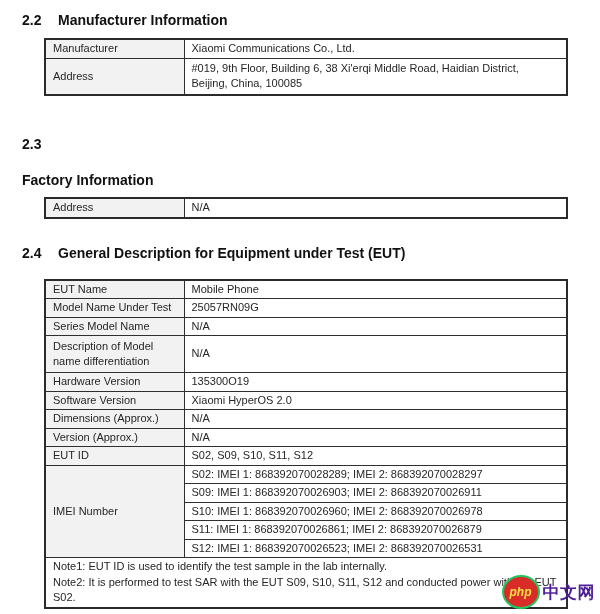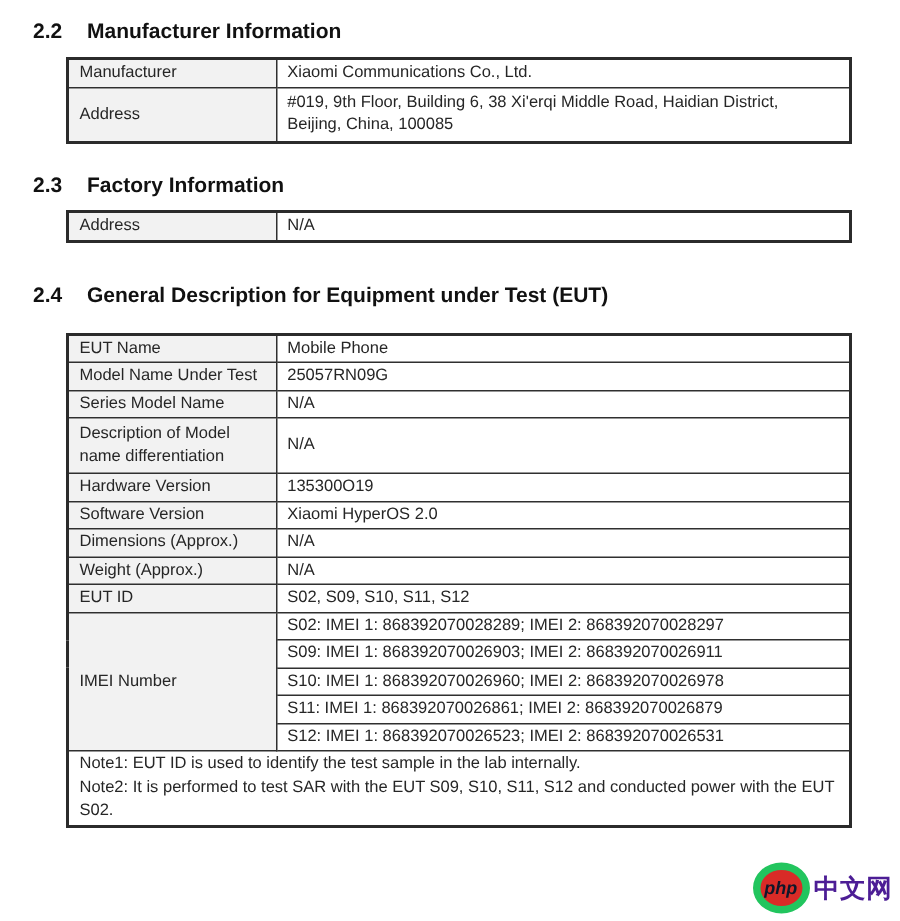--- a/index.html
+++ b/index.html
@@ -7,21 +7,21 @@
   body {
     width:600px; height:614px; position:relative; overflow:hidden;
     font-family:"Liberation Sans", sans-serif; color:#222;
   }
   .heading {
     margin-left:22px; font-size:14px; font-weight:bold; color:#111;
     line-height:17px; display:flex;
   }
   .heading .num { width:36px; flex:0 0 36px; }
   .h-22 { margin-top:12px; }
-  .h-23 { margin-top:19px; }
+  .h-23 { margin-top:40px;flex-direction:column; }
   .h-24 { margin-top:26px; }
 
   table.doc {
     border-collapse:collapse; table-layout:fixed;
     margin-left:44px; width:524px;
     border:2px solid #2b2b2b;
   }
   .t1 { margin-top:9px;padding-left:23px; }
   .t2 { margin-top:8px; }
   .t3 { margin-top:17px;padding-left:44px; }
@@ -36,23 +36,23 @@
   tr.r1 { height:18px; }
   tr.r2 { height:37px; }
   td.notes-cell { padding:3px 7px 4px 7px; }
 
   .watermark {
     position:absolute; right:5px; bottom:5px;
     display:flex; align-items:center; gap:3px;
   }
   .wm-ellipse {
     width:38px; height:34px; border-radius:50%;
-    background:#d92b27; border:5px solid #22c55e;
+    background:#d92b27; border:2px solid #22c55e;
     display:flex; align-items:center; justify-content:center;
-    color:#0f172a; font-weight:bold; font-style:italic; font-size:12px;
+    color:#fde047; font-weight:bold; font-style:italic; font-size:12px;
     line-height:1;
   }
   .wm-site {
     font-size:17px; font-weight:bold; color:#4c1d95; line-height:1;
     letter-spacing:0.5px;
   }
 </style>
 </head>
 <body>
 
@@ -132,21 +132,21 @@
   </tr>
   <tr class="r1">
     <td class="label">Software Version</td>
     <td class="value">Xiaomi HyperOS 2.0</td>
   </tr>
   <tr class="r1">
     <td class="label">Dimensions (Approx.)</td>
     <td class="value">N/A</td>
   </tr>
   <tr class="r1">
-    <td class="label">Weight (Approx.)</td>
+    <td class="label">Version (Approx.)</td>
     <td class="value">N/A</td>
   </tr>
   <tr class="r1">
     <td class="label">EUT ID</td>
     <td class="value">S02, S09, S10, S11, S12</td>
   </tr>
   <tr class="r1">
     <td class="label" rowspan="5">IMEI Number</td>
     <td class="value">S02: IMEI 1: 868392070028289; IMEI 2: 868392070028297</td>
   </tr>

